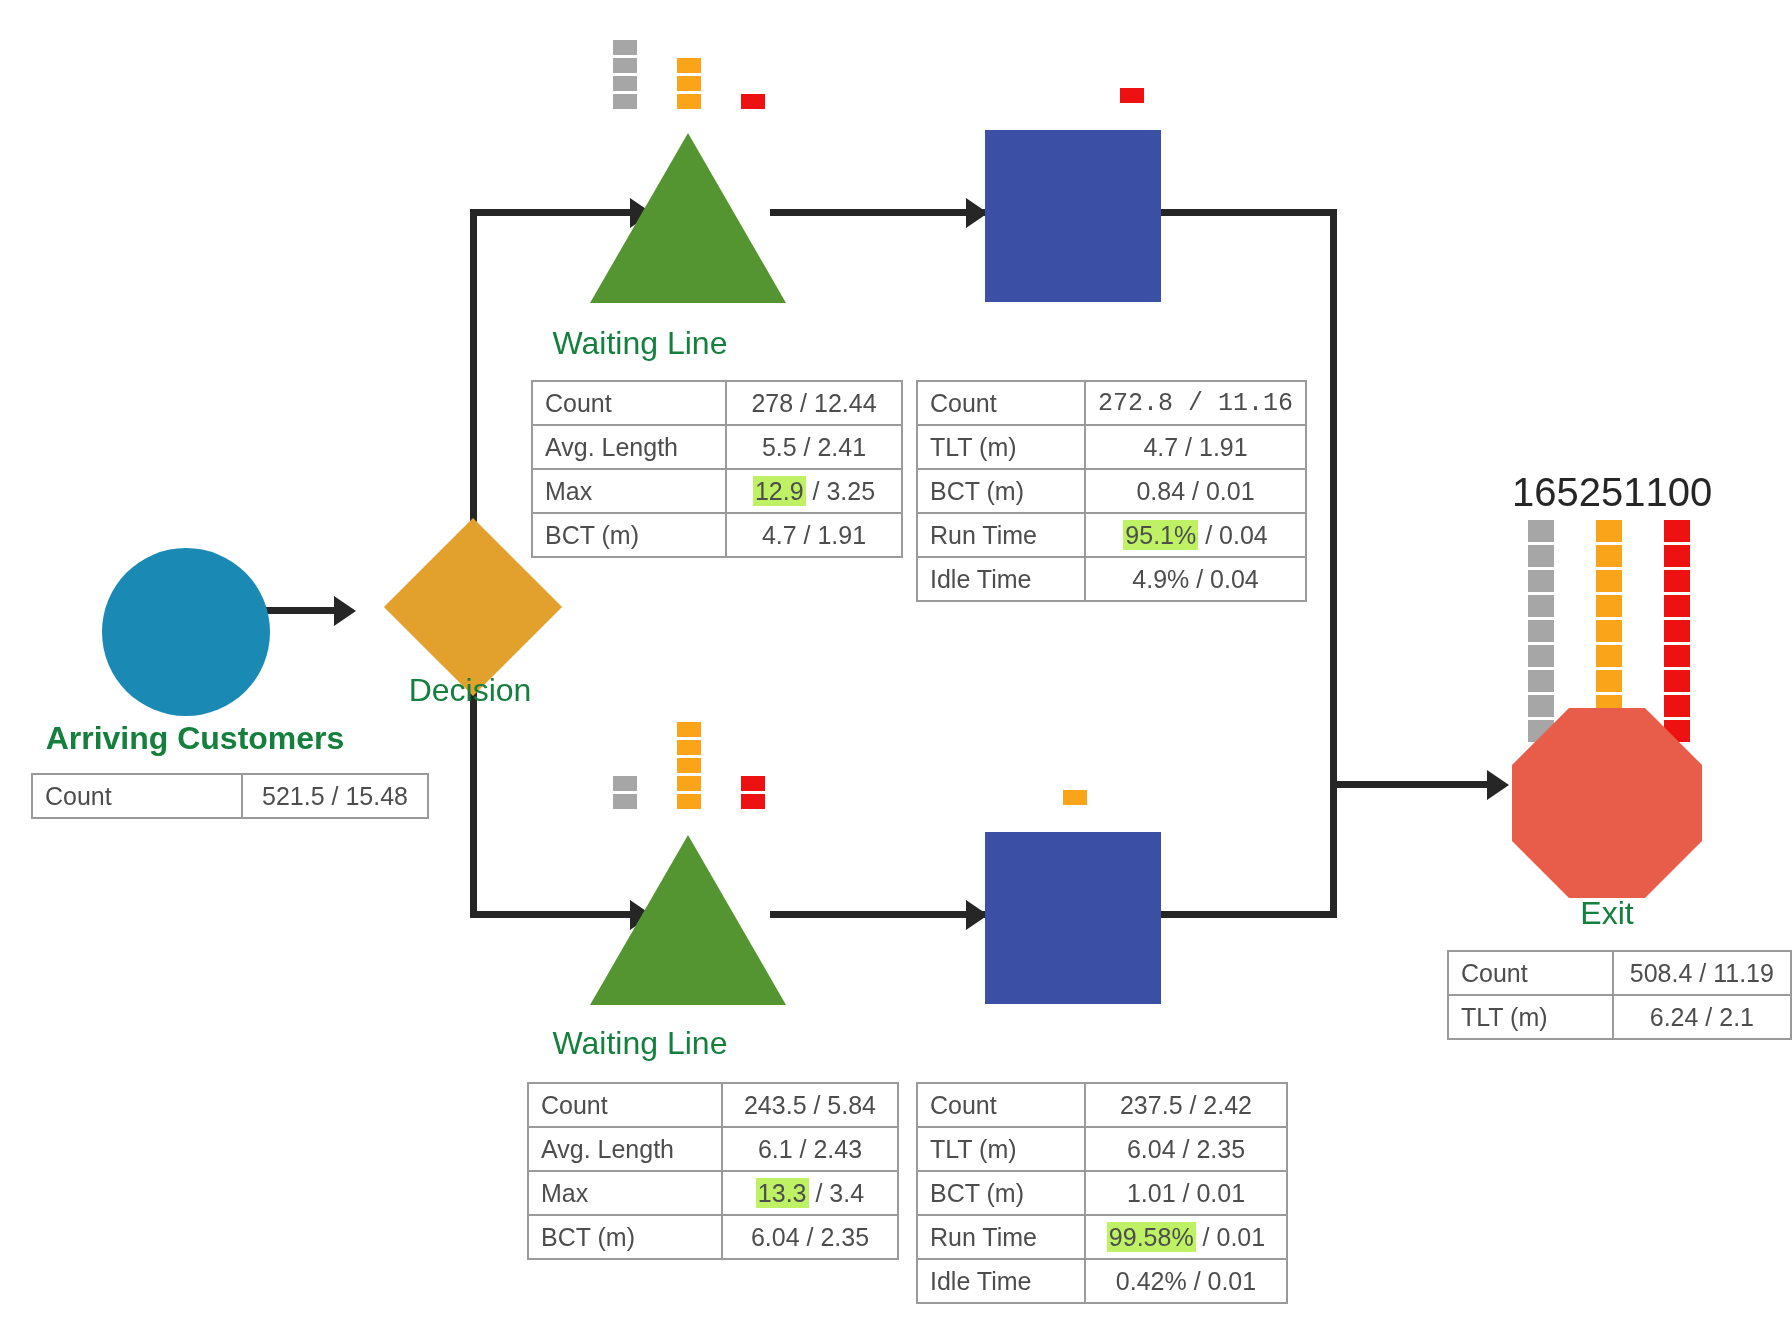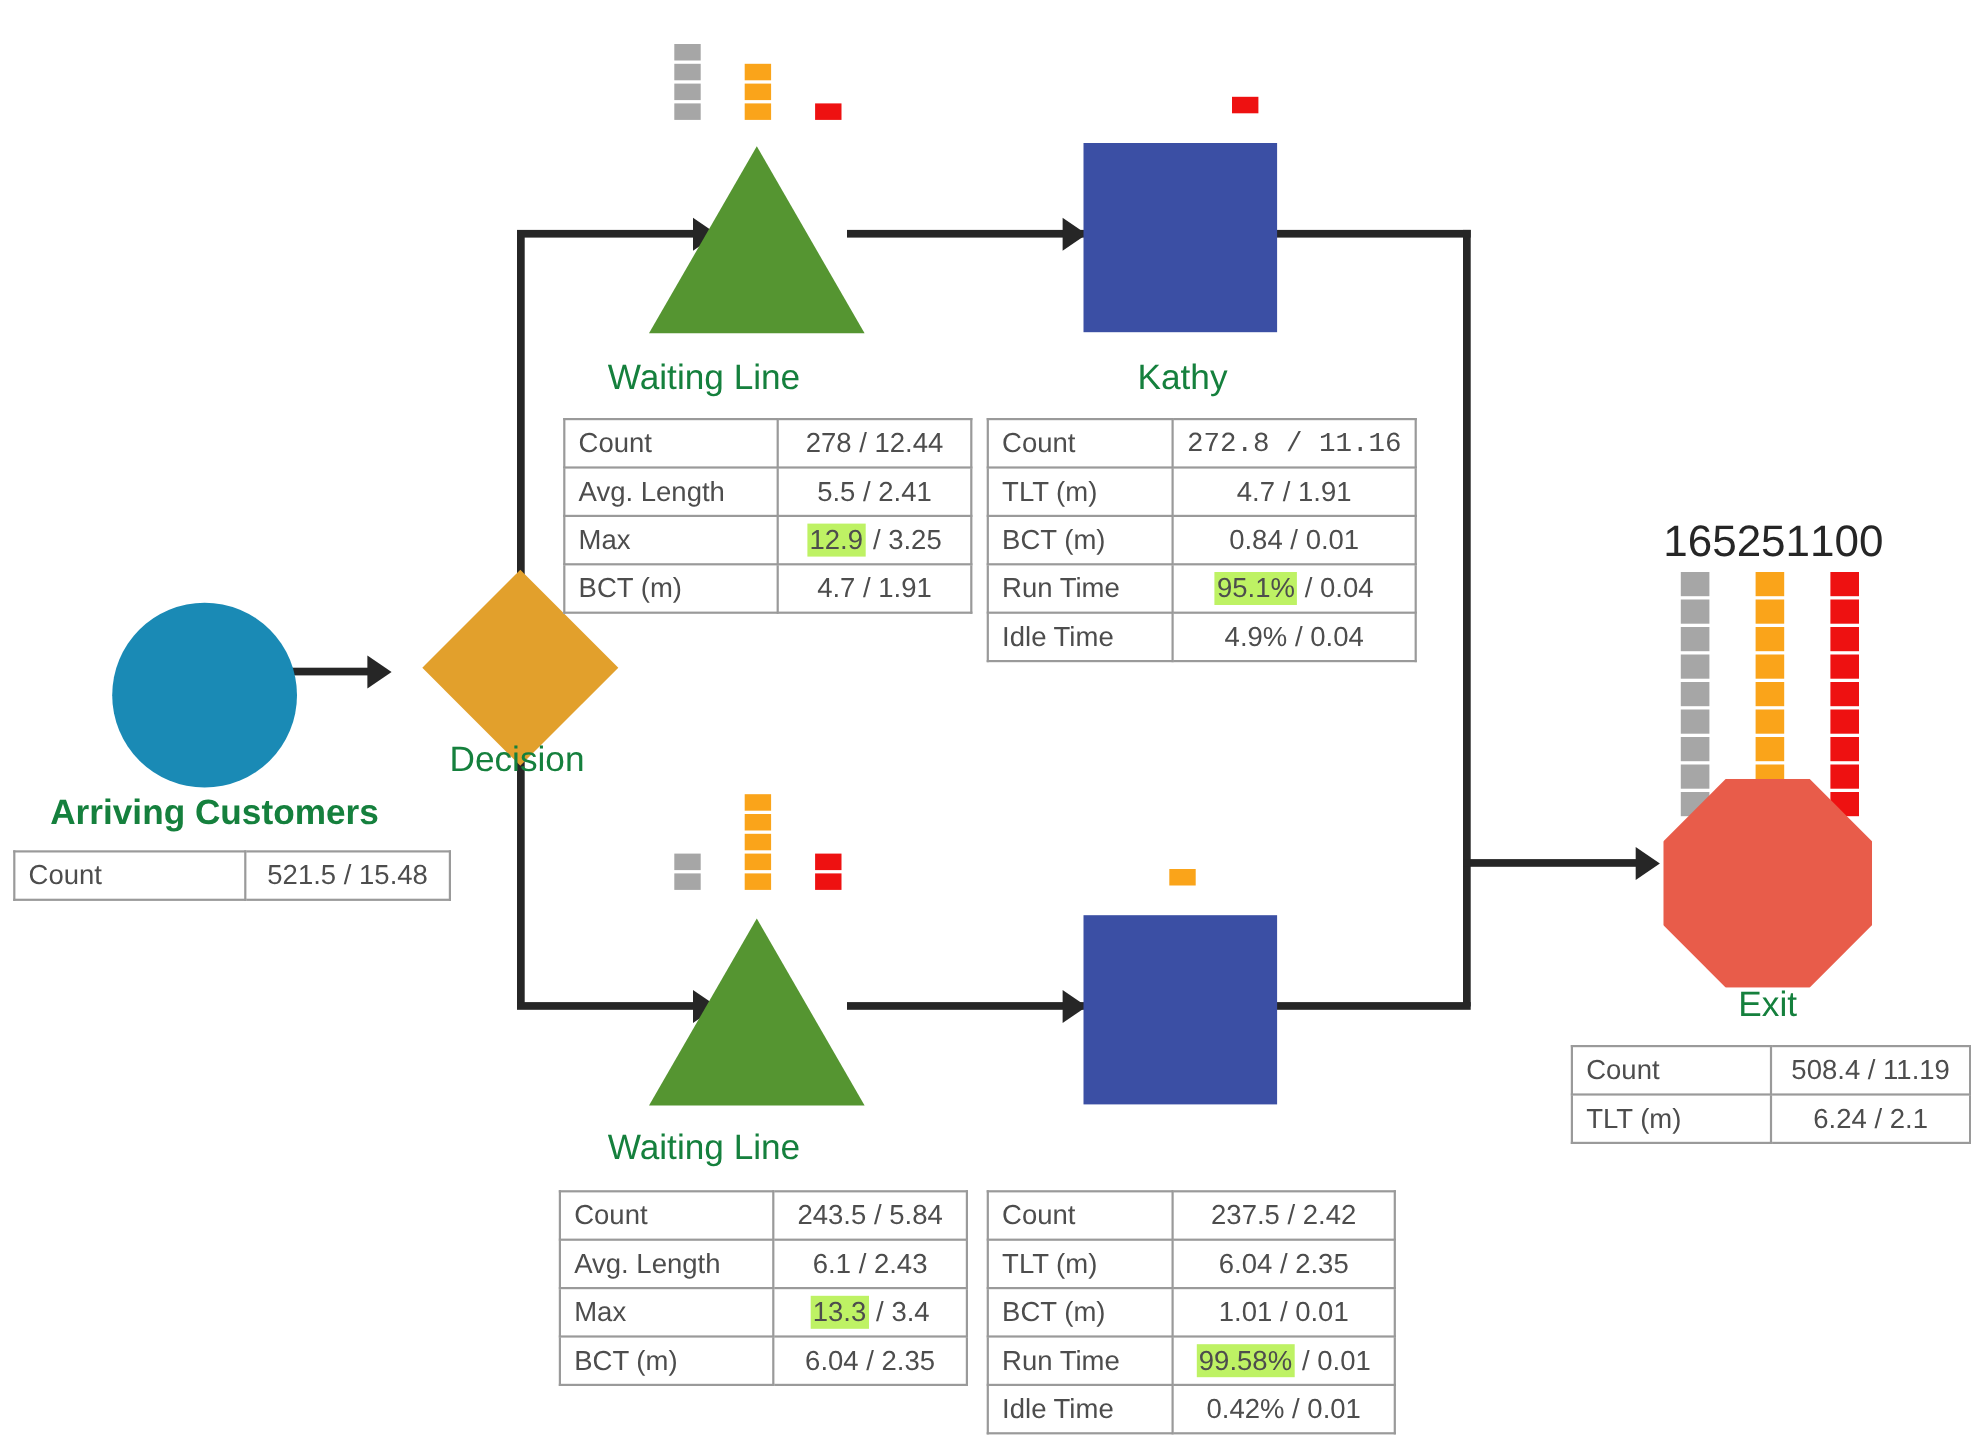--- a/index.html
+++ b/index.html
@@ -58,20 +58,21 @@
     text-align: center;
   }
   .node-label.bold { font-weight: bold; }
 
   
   table.stat-table {
     border-collapse: collapse;
     background: #ffffff;
     font-size: 25px;
     color: #4d4d4d;
+    margin-left: 19px;
   }
   table.stat-table td {
     border: 2px solid #9a9a9a;
     height: 42px;
     padding: 0 12px;
     white-space: nowrap;
     line-height: 1;
   }
   table.stat-table td.k {
     text-align: left;
@@ -208,21 +209,20 @@
       </tbody>
     </table>
   </div>
 
   <div class="abs" style="left:1120px; top:88px;">
     <div class="blk-col">
       <div class="blk red"></div>
     </div>
   </div>
   <div class="abs square-node" style="left:985px; top:130px;"></div>
-  <div class="abs node-label" style="left:935px; top:325px; width:280px;">Kathy</div>
 
   <div class="abs" style="left:897px; top:380px;">
     <table class="stat-table">
       <tbody>
         <tr>
           <td class="k" style="width:142px;">Count</td>
           <td class="v" style="width:176px;font-family:Liberation Mono, monospace;">272.8 / 11.16</td>
         </tr>
         <tr>
           <td class="k">TLT (m)</td>

